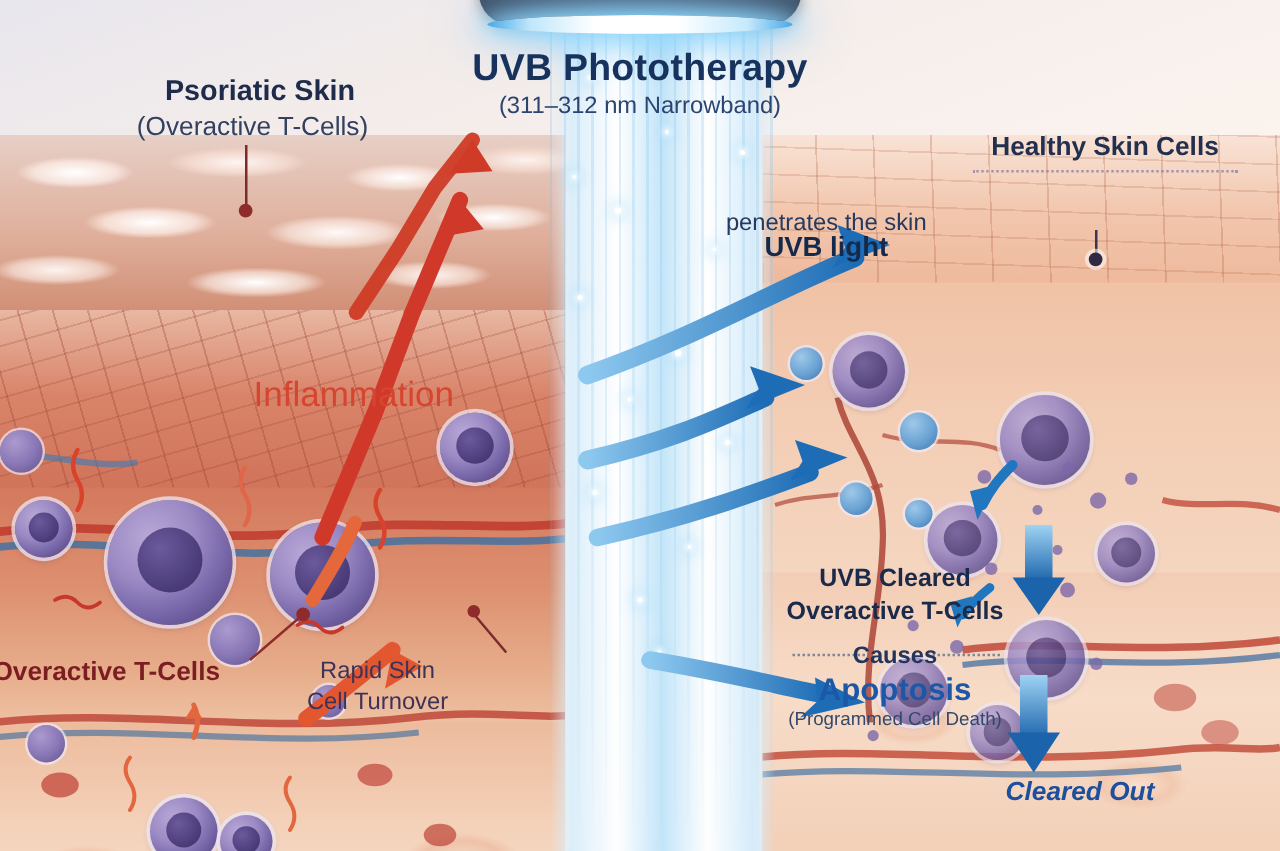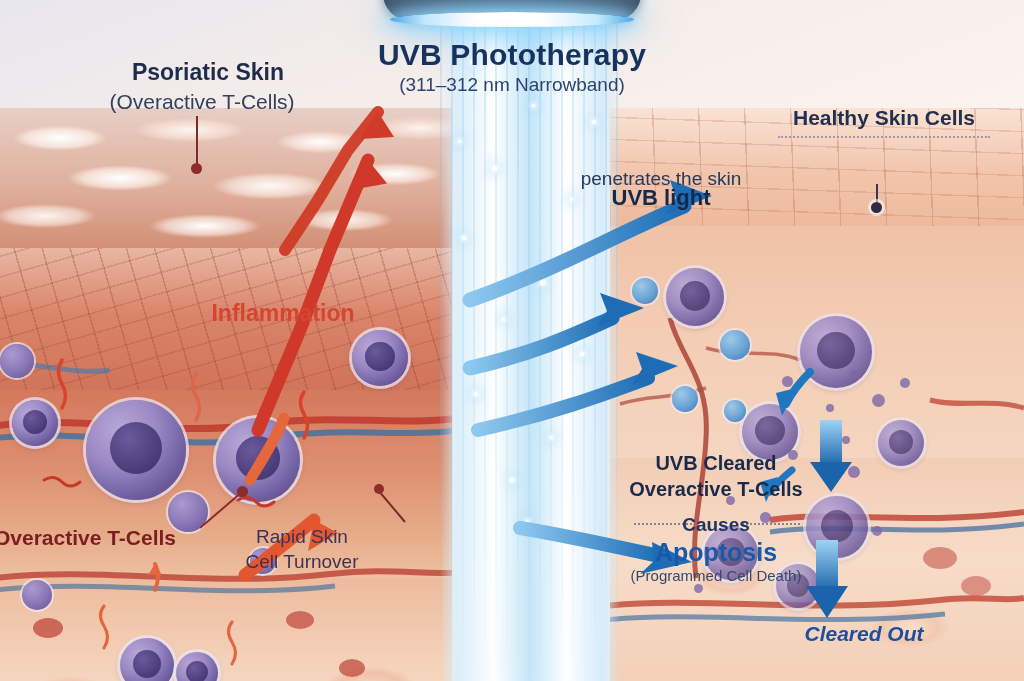--- a/index.html
+++ b/index.html
@@ -89,21 +89,21 @@
 
   
   .txt{position:absolute;color:#1f2f52;white-space:nowrap;}
   .center{transform:translateX(-50%);text-align:center;}
 
   #title{left:512px;top:38px;font-size:30px;font-weight:bold;letter-spacing:.2px;color:#17325c;}
   #subtitle{left:512px;top:74px;font-size:19px;color:#2c4470;}
 
   #lbl-psoriatic{left:208px;top:59px;font-size:23px;font-weight:bold;color:#1e2b4a;}
   #lbl-psoriatic-sub{left:202px;top:90px;font-size:21px;color:#33405e;}
-  #lbl-inflammation{left:283px;top:300px;font-size:23px;font-weight:bold;color:#d6452f;}
+  #lbl-inflammation{left:283px;top:300px;font-size:28px;font-weight:normal;color:#d6452f;}
   #lbl-tcells{left:85px;top:526px;font-size:21px;font-weight:bold;color:#7c1d22;}
   #lbl-rapid1{left:302px;top:526px;font-size:19px;color:#3e3258;}
   #lbl-rapid2{left:302px;top:551px;font-size:19px;color:#3e3258;}
 
   #lbl-uvb1{left:661px;top:137px;font-size:22px;font-weight:bold;color:#15294b;margin-top:48px;}
   #lbl-uvb2{left:661px;top:168px;font-size:19px;color:#27395c;}
   #lbl-healthy{left:884px;top:106px;font-size:21px;font-weight:bold;color:#22304f;}
   #lbl-normal{left:877px;top:157px;font-size:18px;color:#32405e;}
   #lbl-targets1{left:716px;top:452px;font-size:20px;font-weight:bold;color:#1a2a4b;}
   #lbl-targets2{left:716px;top:478px;font-size:20px;font-weight:bold;color:#1a2a4b;}

